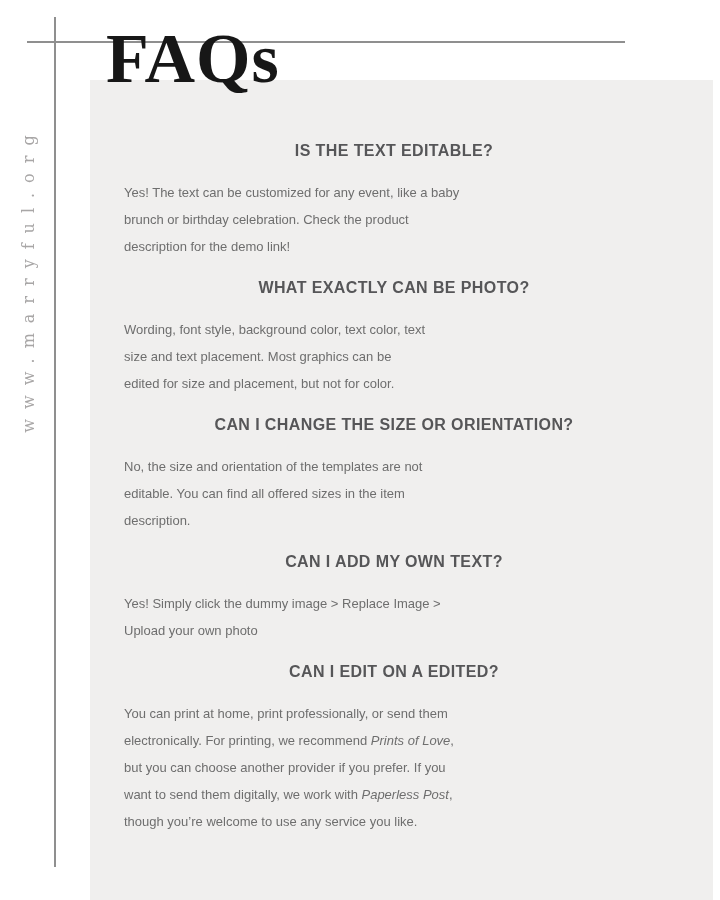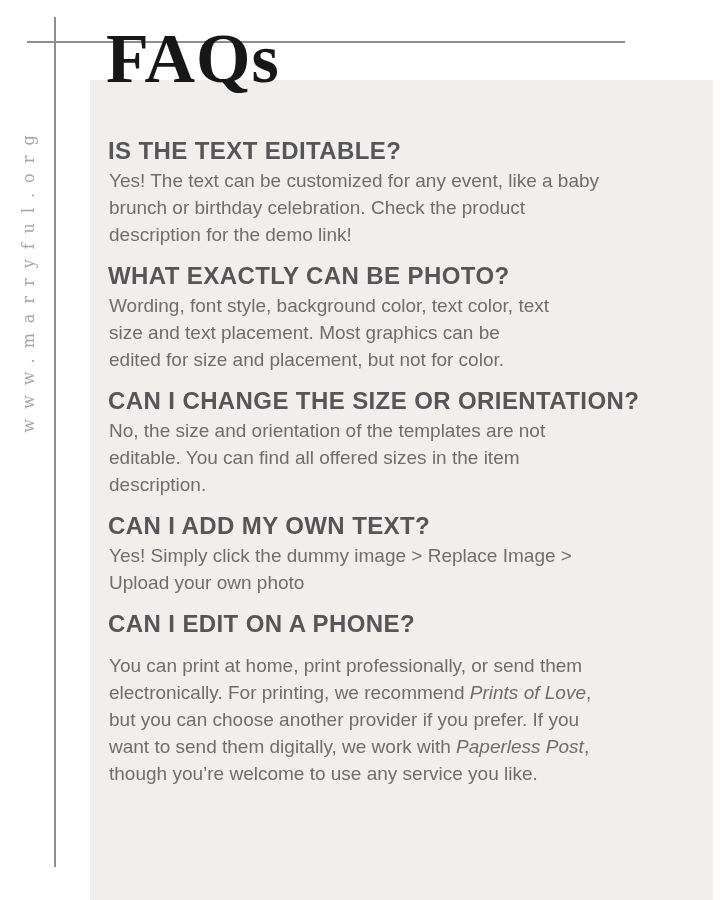--- a/index.html
+++ b/index.html
@@ -66,29 +66,30 @@
   }
 
   
   .content{
     position:absolute;left:108px;top:139px;
     width:572px;
   }
   .faq-section{margin:0 0 16px 0;}
   .q{
     margin:0 0 4px 0;
-    font-size:24px;
+    font-size:16px;
     font-weight:700;
     line-height:24px;
     letter-spacing:0.4px;
     color:var(--heading-color);
+    text-align:center;
   }
   .a{
-    margin:1px;
-    font-size:19px;
+    margin:16px;
+    font-size:13px;
     line-height:27px;
     color:var(--body-color);
     white-space:pre-line;
   }
   .a em{font-style:italic;}
 </style>
 </head>
 <body>
 
 <div class="canvas">
@@ -119,21 +120,21 @@
 description.</span></p>
   </section>
 
   <section class="faq-section">
     <h2 class="q">CAN I ADD MY OWN TEXT?</h2>
     <p class="a"><span>Yes! Simply click the dummy image &gt; Replace Image &gt;
 Upload your own photo</span></p>
   </section>
 
   <section class="faq-section">
-    <h2 class="q">CAN I EDIT ON A PHONE?</h2>
+    <h2 class="q">CAN I EDIT ON A EDITED?</h2>
   </section>
 
   <section class="faq-section">
     <p class="a"><span>You can print at home, print professionally, or send them
 electronically. For printing, we recommend </span><em>Prints of Love</em><span>,
 but you can choose another provider if you prefer. If you
 want to send them digitally, we work with </span><em>Paperless Post</em><span>,
 though you’re welcome to use any service you like.</span></p>
   </section>
 </main>

